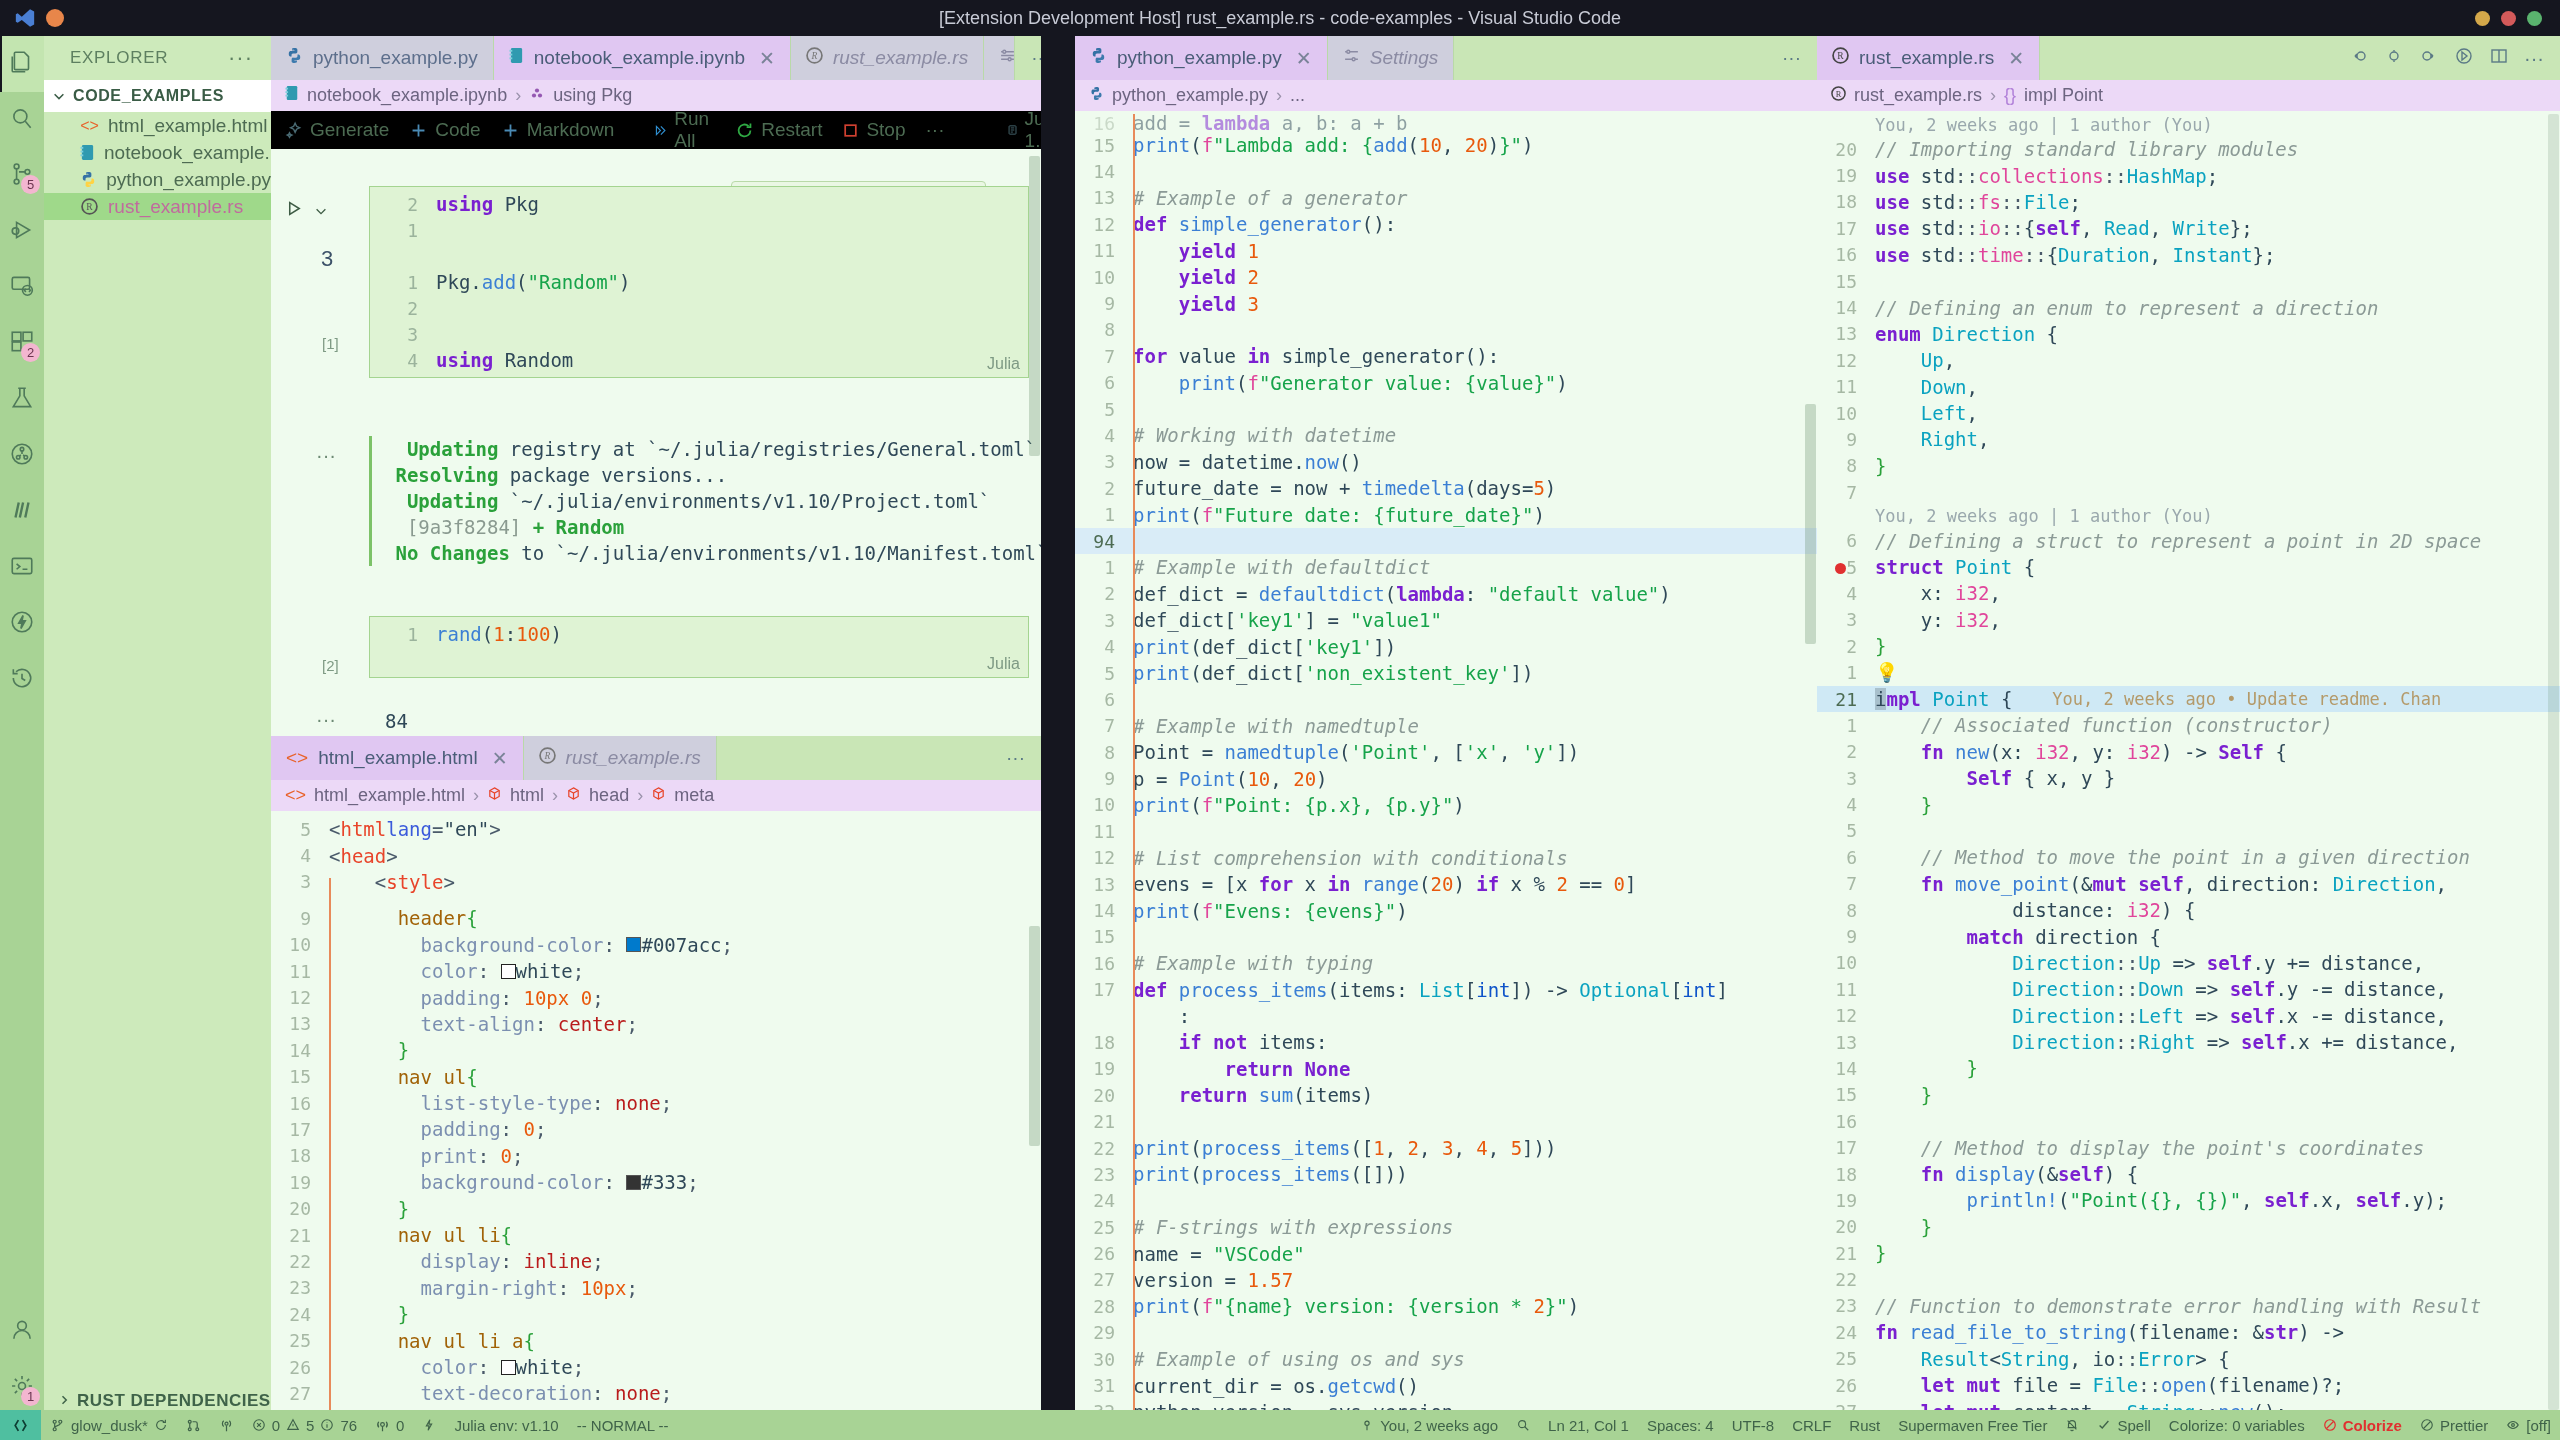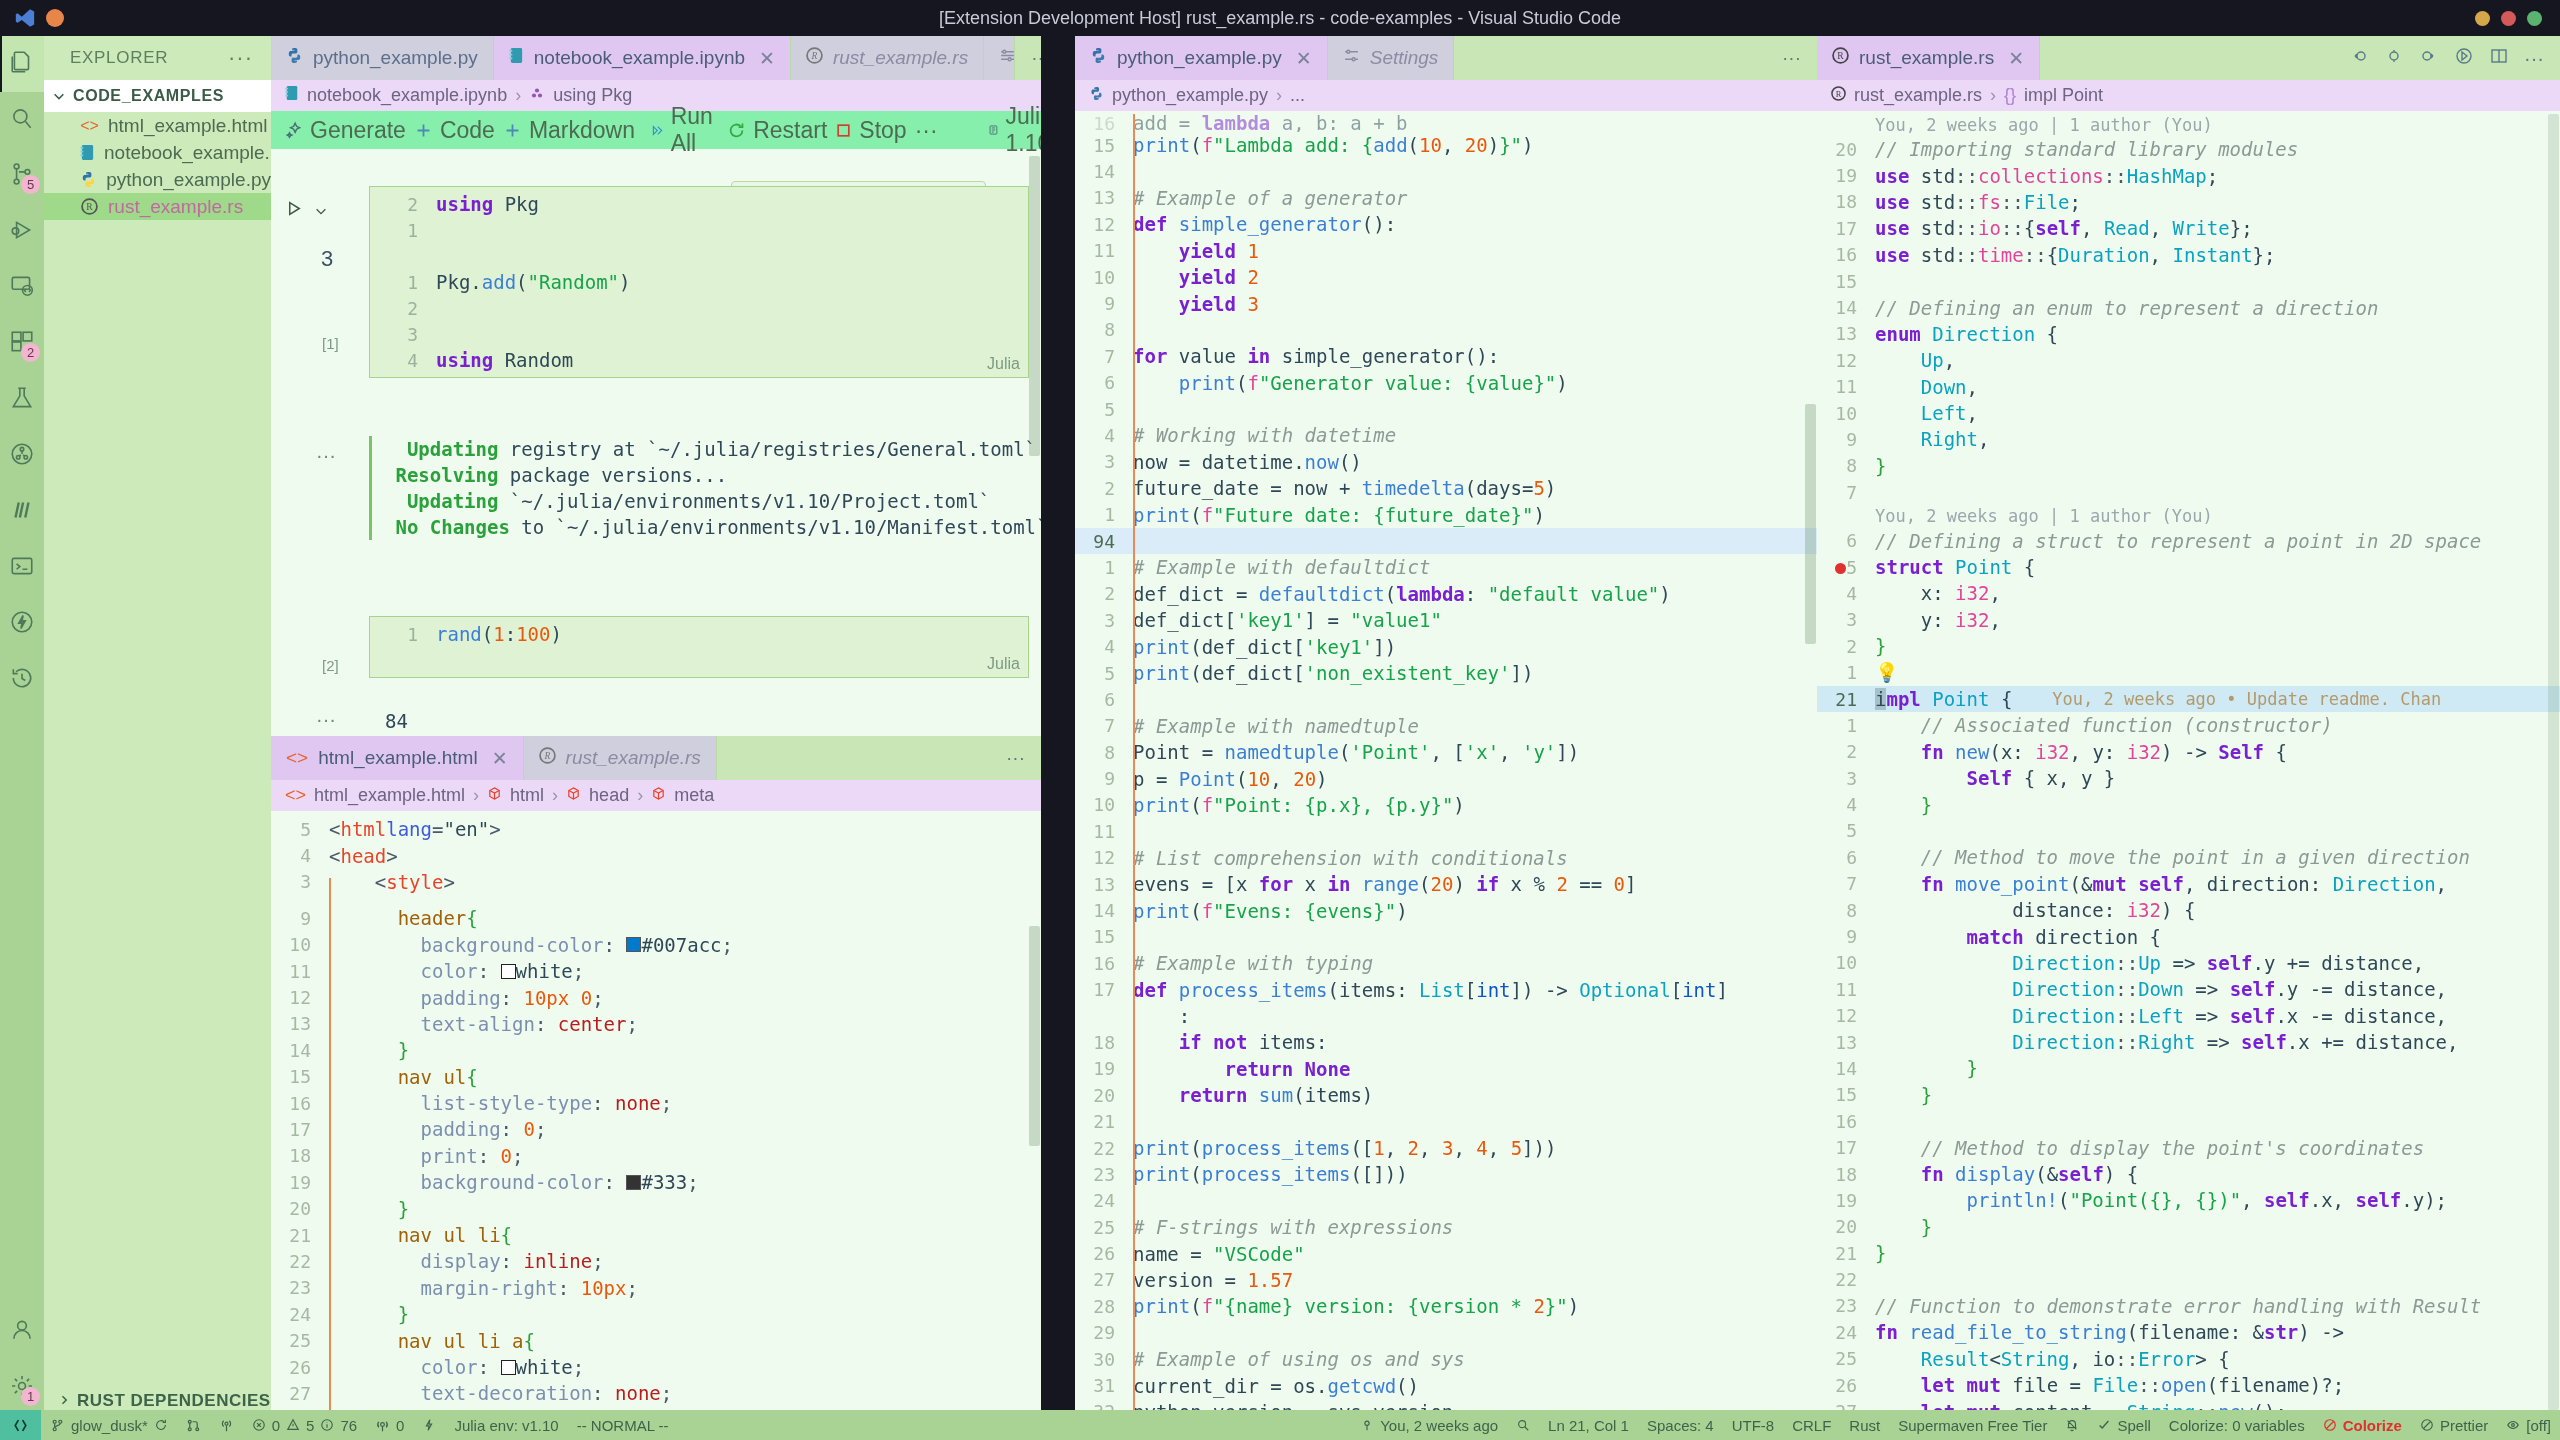--- a/index.html
+++ b/index.html
@@ -109,22 +109,22 @@
   .prop{color:#7b8fb0;}
   .tag{color:#e8442a;}
   .attr{color:#3b5bdb;}
   .sel{color:#a16207;}
   .val{color:#b91c1c;}
   .plain{color:#2f4858;}
   .blame{color:#9aa8ad;font-size:17px;}
 
   
   #nb-toolbar{
-    height:38px;display:flex;align-items:center;gap:8px;padding-left:14px;
-    font-size:23px;color:#4c6b52;background:#86efac;
+    height:38px;display:flex;align-items:center;gap:20px;padding-left:14px;
+    font-size:19px;color:#4c6b52;background:#000000;
   }
   #nb-toolbar .item{display:flex;align-items:center;gap:7px;}
   #nb-toolbar .divider{width:1px;height:22px;background:#a9c9a5;}
   .cell{
     position:relative;background:#dff3d4;border:1px solid #a4d490;
     margin-left:98px;margin-right:12px;
   }
   .cell .execlabel{position:absolute;left:-50px;top:0;font-size:15px;color:#7e9a84;}
   .cellcode{padding:4px 0;}
   .cl-nb{height:26px;display:flex;align-items:center;white-space:pre;font-size:19px;}
@@ -477,20 +477,21 @@
       <div style="position:absolute;right:8px;bottom:4px;font-size:16px;color:#7e9a84;">Julia</div>
     </div>
   </div>
 
   <div style="position:absolute;left:0;top:400px;width:770px;">
     <div style="position:absolute;left:45px;top:8px;font-size:20px;color:#6d8a74;">···</div>
     <div class="nb-out mono">
       <div class="cl-nb"><span class="green-b">  Updating</span><span class="plain"> registry at `~/.julia/registries/General.toml`</span></div>
       <div class="cl-nb"><span class="green-b"> Resolving</span><span class="plain"> package versions...</span></div>
       <div class="cl-nb"><span class="green-b">  Updating</span><span class="plain"> `~/.julia/environments/v1.10/Project.toml`</span></div>
+      <div class="cl-nb"><span class="grey">  [9a3f8284]</span><span class="green-b"> + Random</span></div>
       <div class="cl-nb"><span class="green-b"> No Changes</span><span class="plain"> to `~/.julia/environments/v1.10/Manifest.toml`</span></div>
     </div>
   </div>
 
   <div style="position:absolute;left:0;top:580px;width:770px;">
     <div class="cell">
       <div class="execlabel" style="left:-48px;top:40px;">[2]</div>
       <div class="cellcode mono">
         <div class="cl-nb"><span class="ln">1</span><span class="fn">rand</span><span class="plain">(</span><span class="num">1</span><span class="plain">:</span><span class="num">100</span><span class="plain">)</span></div>
         <div class="cl-nb"><span class="ln"></span></div>

